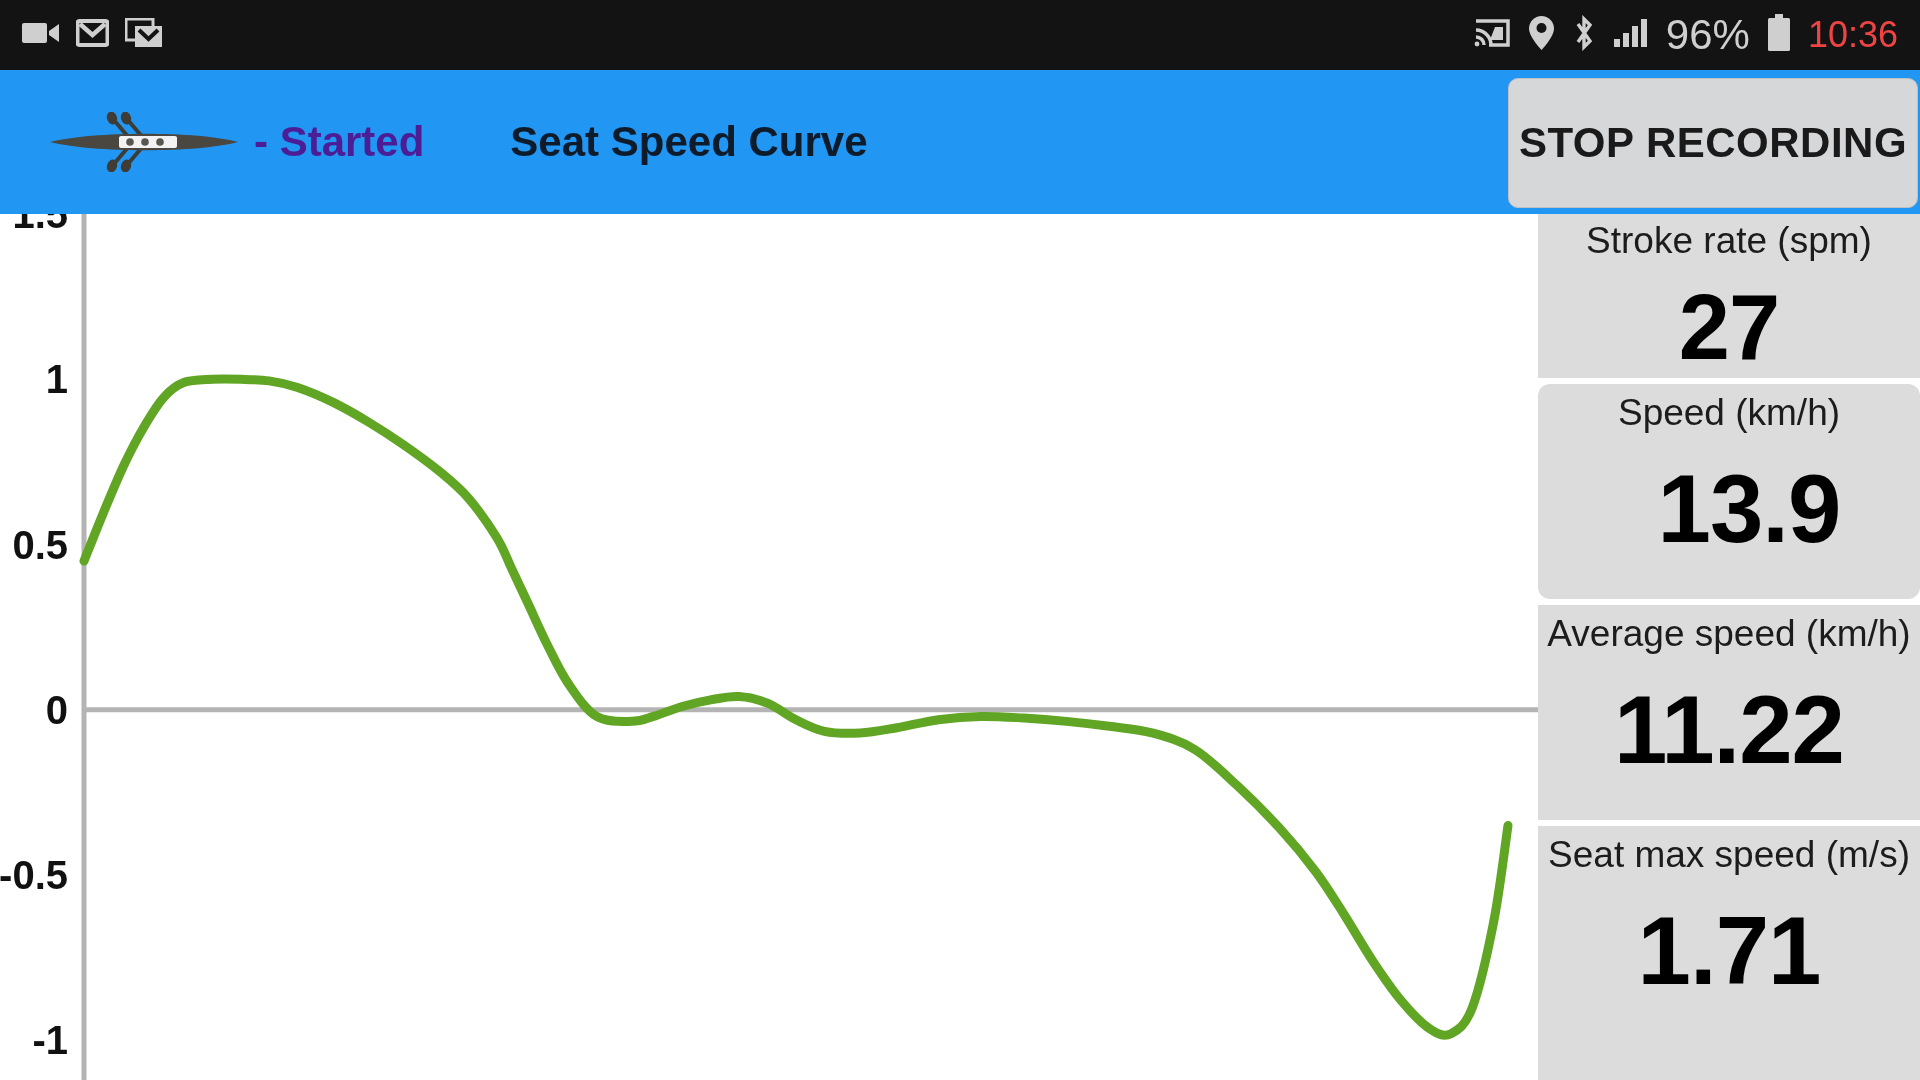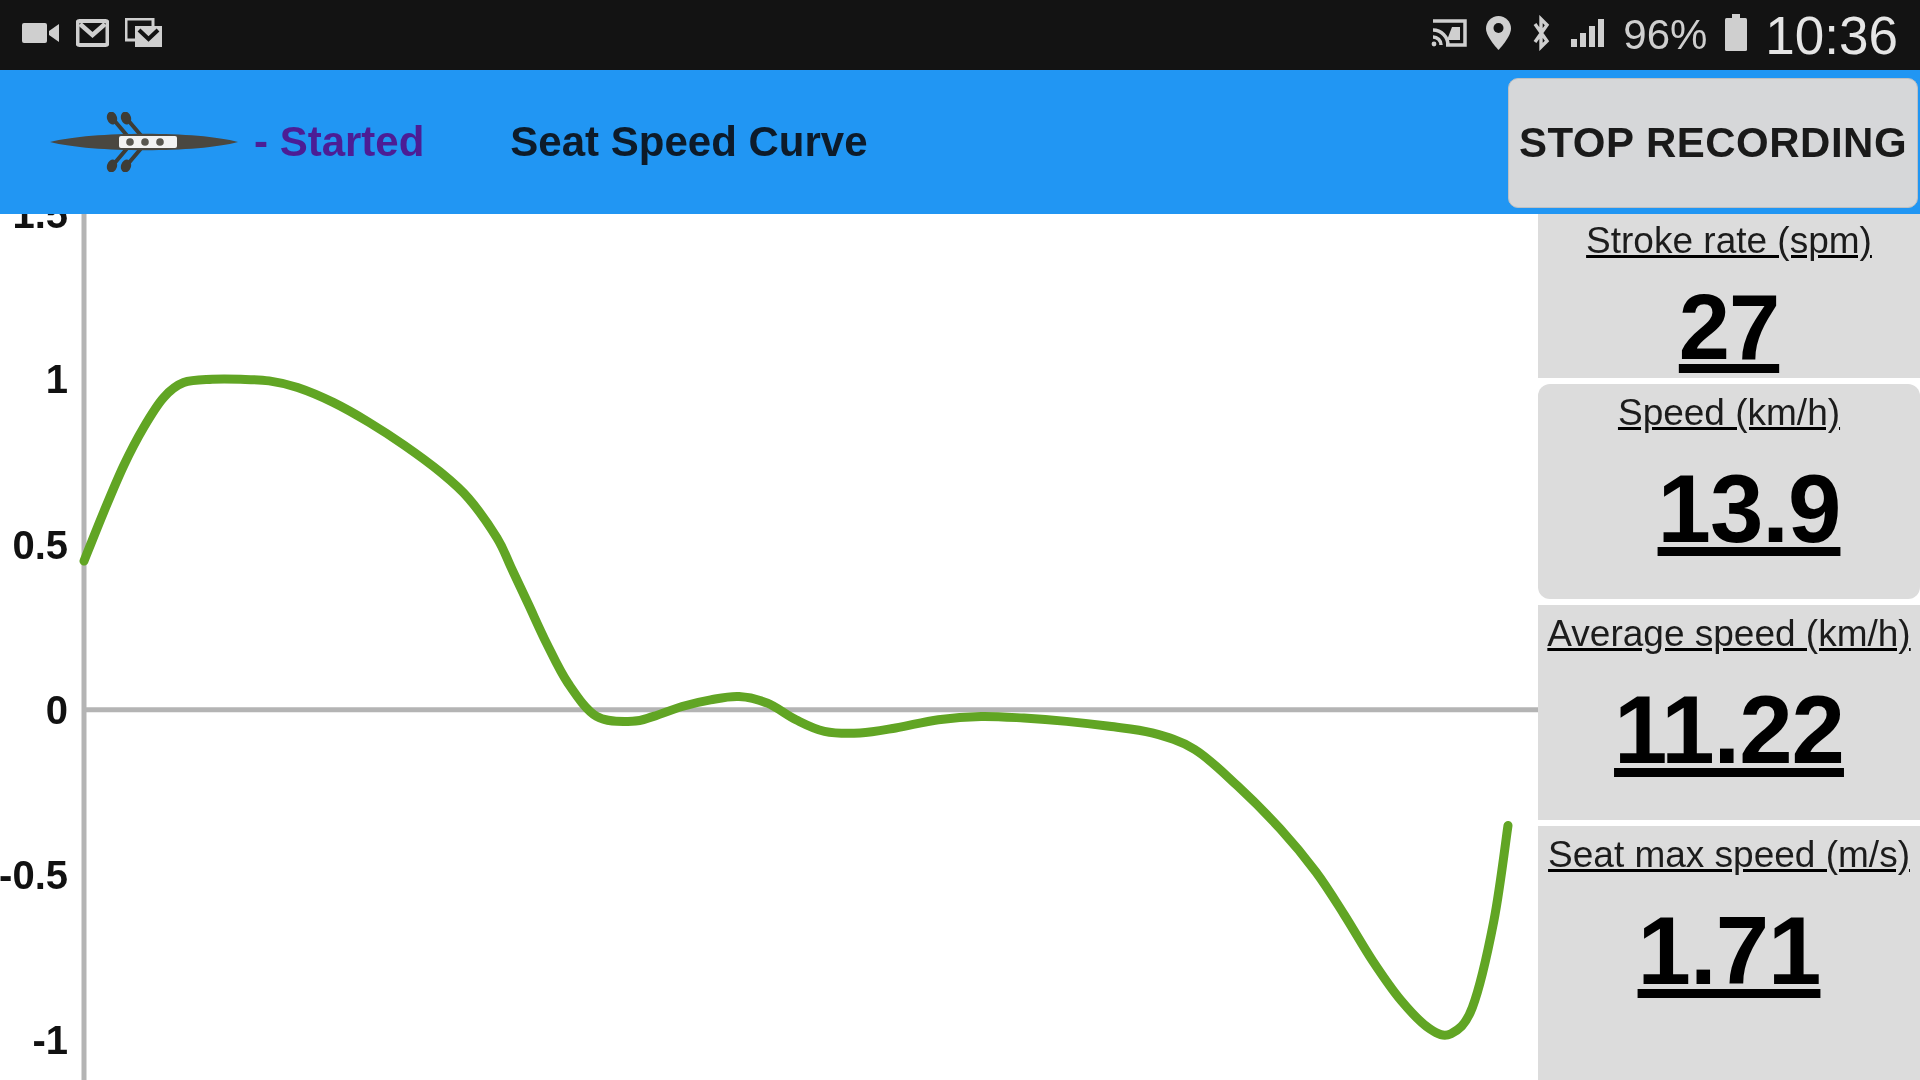--- a/index.html
+++ b/index.html
@@ -22,21 +22,21 @@
   .sb-right {
     margin-left:auto; display:flex; align-items:center; gap:17px;
     padding-right:22px;
   }
   .sb-icon { display:block; }
   .sb-text {
     color:#cfcfcf; font-size:42px; font-weight:400;
     font-family:"Liberation Sans", sans-serif;
     letter-spacing:0px; line-height:1;
   }
-  .sb-clock { color:#e5e5e5; font-size:53px; line-height:1; }
+  .sb-clock { color:#ef4444; font-size:36px; line-height:1; }
 
   
   .appbar {
     position:absolute; left:0; top:70px; width:1920px; height:144px;
     background:#2196f3;
     display:flex; align-items:center;
   }
   .boat-icon { margin-left:48px; width:192px; height:60px; display:block; }
   .appbar-status {
     color:#4c1d95; font-size:42px; font-weight:bold; margin-left:14px;
@@ -70,21 +70,20 @@
     width:382px; height:866px;
     background:#ffffff;
     display:flex; flex-direction:column;
   }
   .metric {
     background:#dcdcdc;
     margin-bottom:6px;
     display:flex; flex-direction:column;
     align-items:center;
     overflow:hidden;
-    text-decoration:underline;
   }
   .metric:last-child { margin-bottom:0; }
   .m1 { height:166px; }
   .m2 { height:218px;border-radius:12px; }
   .m3 { height:218px; }
   .m4 { height:258px; }
   .metric-label {
     font-size:37px; color:#1c1c1c; line-height:1;
     margin-top:10px; white-space:nowrap;
   }

